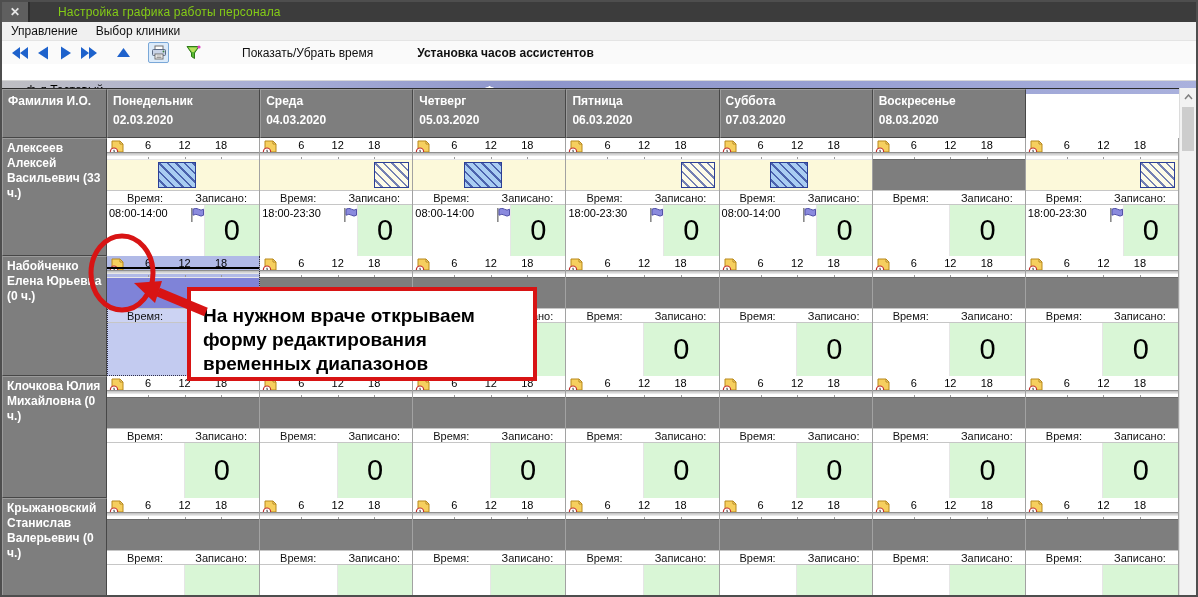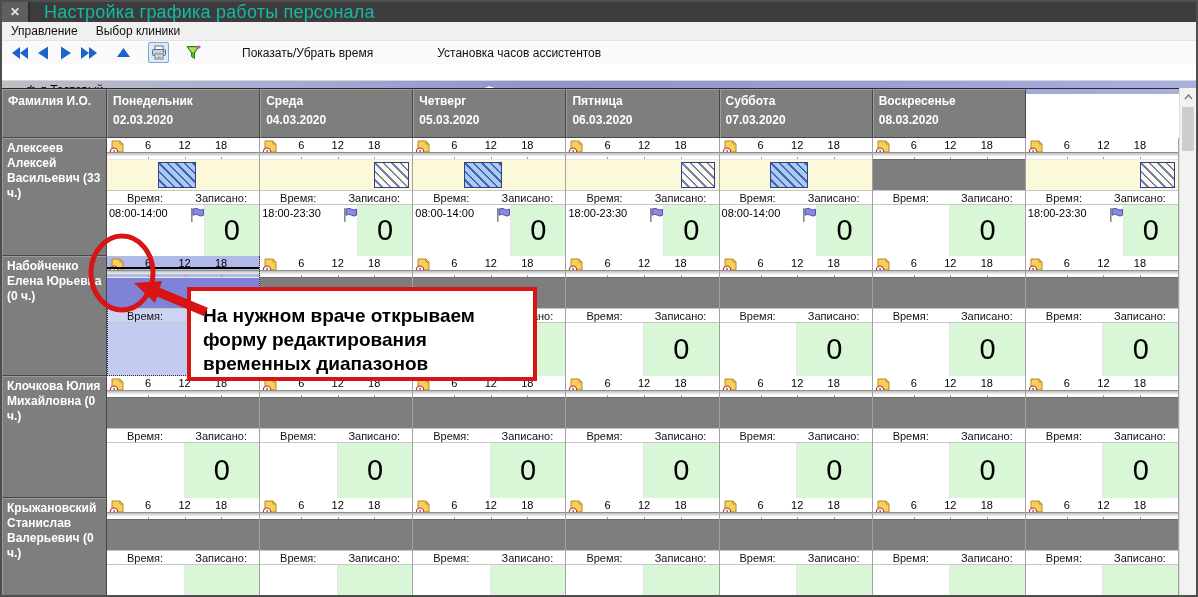--- a/index.html
+++ b/index.html
@@ -3,34 +3,34 @@
 <meta charset="utf-8">
 <style>
   * { box-sizing: border-box; margin: 0; padding: 0; }
   html,body { width:1198px; height:597px; overflow:hidden; font-family:"Liberation Sans", sans-serif; }
   .window { position:relative; width:1198px; height:597px; border:2px solid #4e4e4e; background:#fff; overflow:hidden; }
 
   
   .titlebar { height:20px; background:#3c3c3c; display:flex; align-items:center; }
   .close-btn { width:28px; height:20px; background:#5f5f5f; color:#e8e8e8; font-size:12px; font-weight:bold;
                display:flex; align-items:center; justify-content:center; cursor:default; border-right:2px solid #2e2e2e;}
-  .title-text { color:#14b8a6; font-size:18px; margin-left:14px; letter-spacing:.2px; }
+  .title-text { color:#84cc16; font-size:12px; margin-left:28px; letter-spacing:.2px; }
 
   
   .menubar { height:19px; background:#f0f0f0; display:flex; align-items:center; font-size:12px; color:#111; border-bottom:1px solid #e4e4e4;}
   .menu-item { padding:8px 9px; height:100%; display:flex; align-items:center; }
 
   
   .toolbar { height:25px; background:#fafafa; display:flex; align-items:center; border-bottom:2px solid #fff; }
   .tb-icon { width:21px; height:21px; display:flex; align-items:center; justify-content:center; margin-left:2px; }
   .tb-icon:first-child { margin-left:7px; }
   .tb-icon.gap { margin-left:14px; }
   .tb-icon.selected { background:#dcebfa; border:1px solid #7aa8d8; border-radius:2px; }
   .tb-label { font-size:12px; color:#111; margin-left:38px; }
-  .tb-label.second { margin-left:64px; }
+  .tb-label.second { margin-left:44px;font-weight:bold; }
 
   
   .filterbar { height:14px; margin-top:14px; position:relative;
     background:linear-gradient(90deg,#bfbfc3 0%, #a8aed6 22%, #8d95cb 45%, #9aa2d4 75%, #aab1dd 100%);
     border-top:1px solid #d8d8d8; }
   .clinic-label { position:absolute; left:24px; top:2px; font-size:12px; color:#000; }
   .filter-status { position:absolute; left:482px; top:2px; font-size:13px; font-weight:bold; color:#fff; }
 
   
   .table-area { position:absolute; left:0; right:0; top:86px; bottom:0; }

